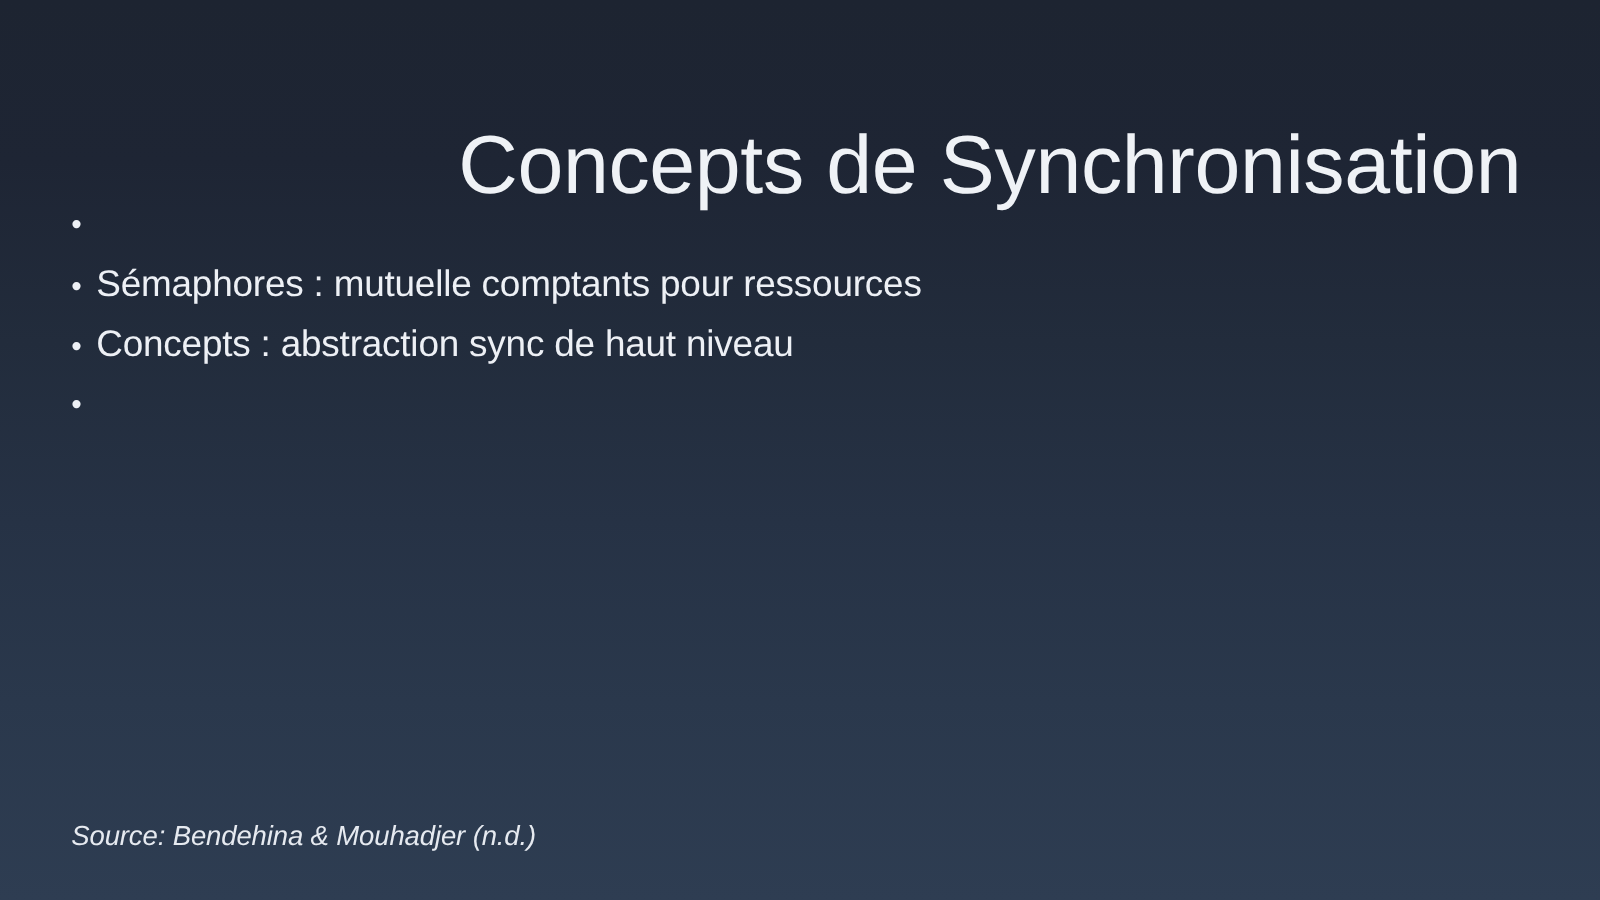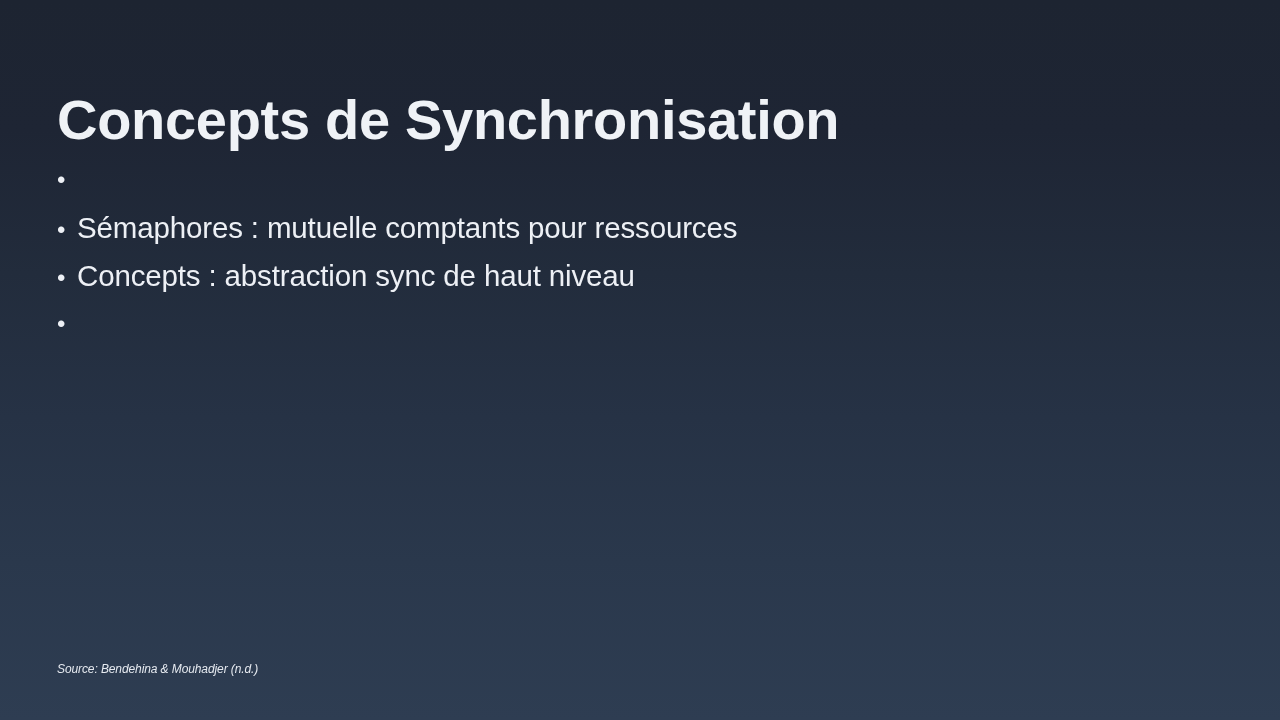--- a/index.html
+++ b/index.html
@@ -22,26 +22,27 @@
     font-family: "Liberation Sans", sans-serif;
     -webkit-font-smoothing: antialiased;
   }
 
   
   .slide-title {
     position: absolute;
     left: 57px;
     top: 52px;
     width: 1160px;
-    font-size: 56px;
+    font-size: 66px;
     line-height: 1.08;
-    font-weight: 700;
+    font-weight: 400;
     letter-spacing: -0.3px;
     color: #eff2f6;
     white-space: nowrap;
+    text-align: right;
   }
 
   
   .bullet-list {
     position: absolute;
     left: 57px;
     top: 156px;
     width: 1180px;
     margin: 0;
     padding: 0;
@@ -68,21 +69,21 @@
   }
   .bullet-text {
     flex: 0 1 auto;
   }
 
   
   .source-note {
     position: absolute;
     left: 57px;
     top: 657px;
-    font-size: 12px;
+    font-size: 22px;
     line-height: 24px;
     font-style: italic;
     font-weight: 400;
     color: #e6eaf0;
     letter-spacing: -0.1px;
     white-space: nowrap;
   }
 </style>
 </head>
 <body>

